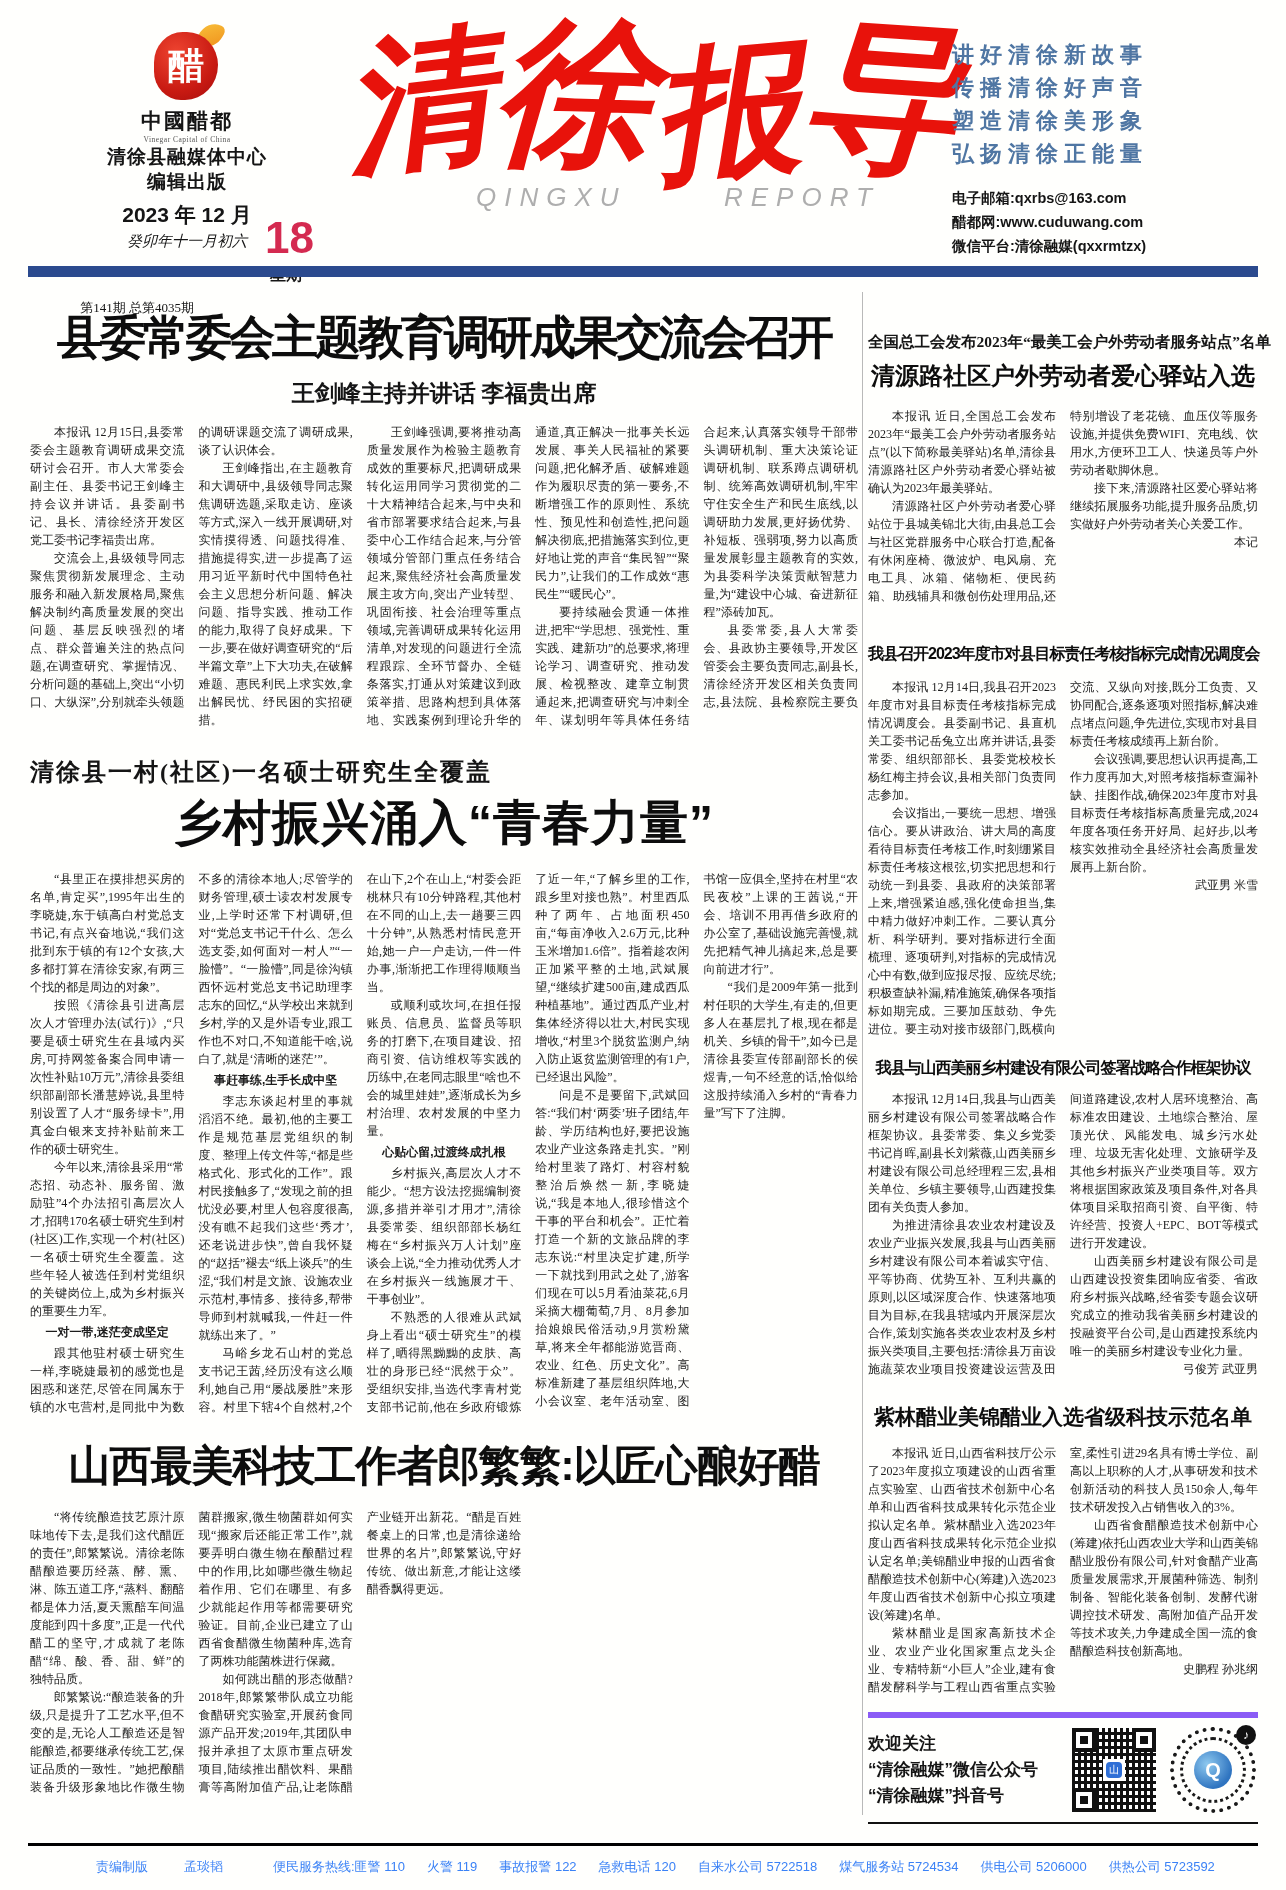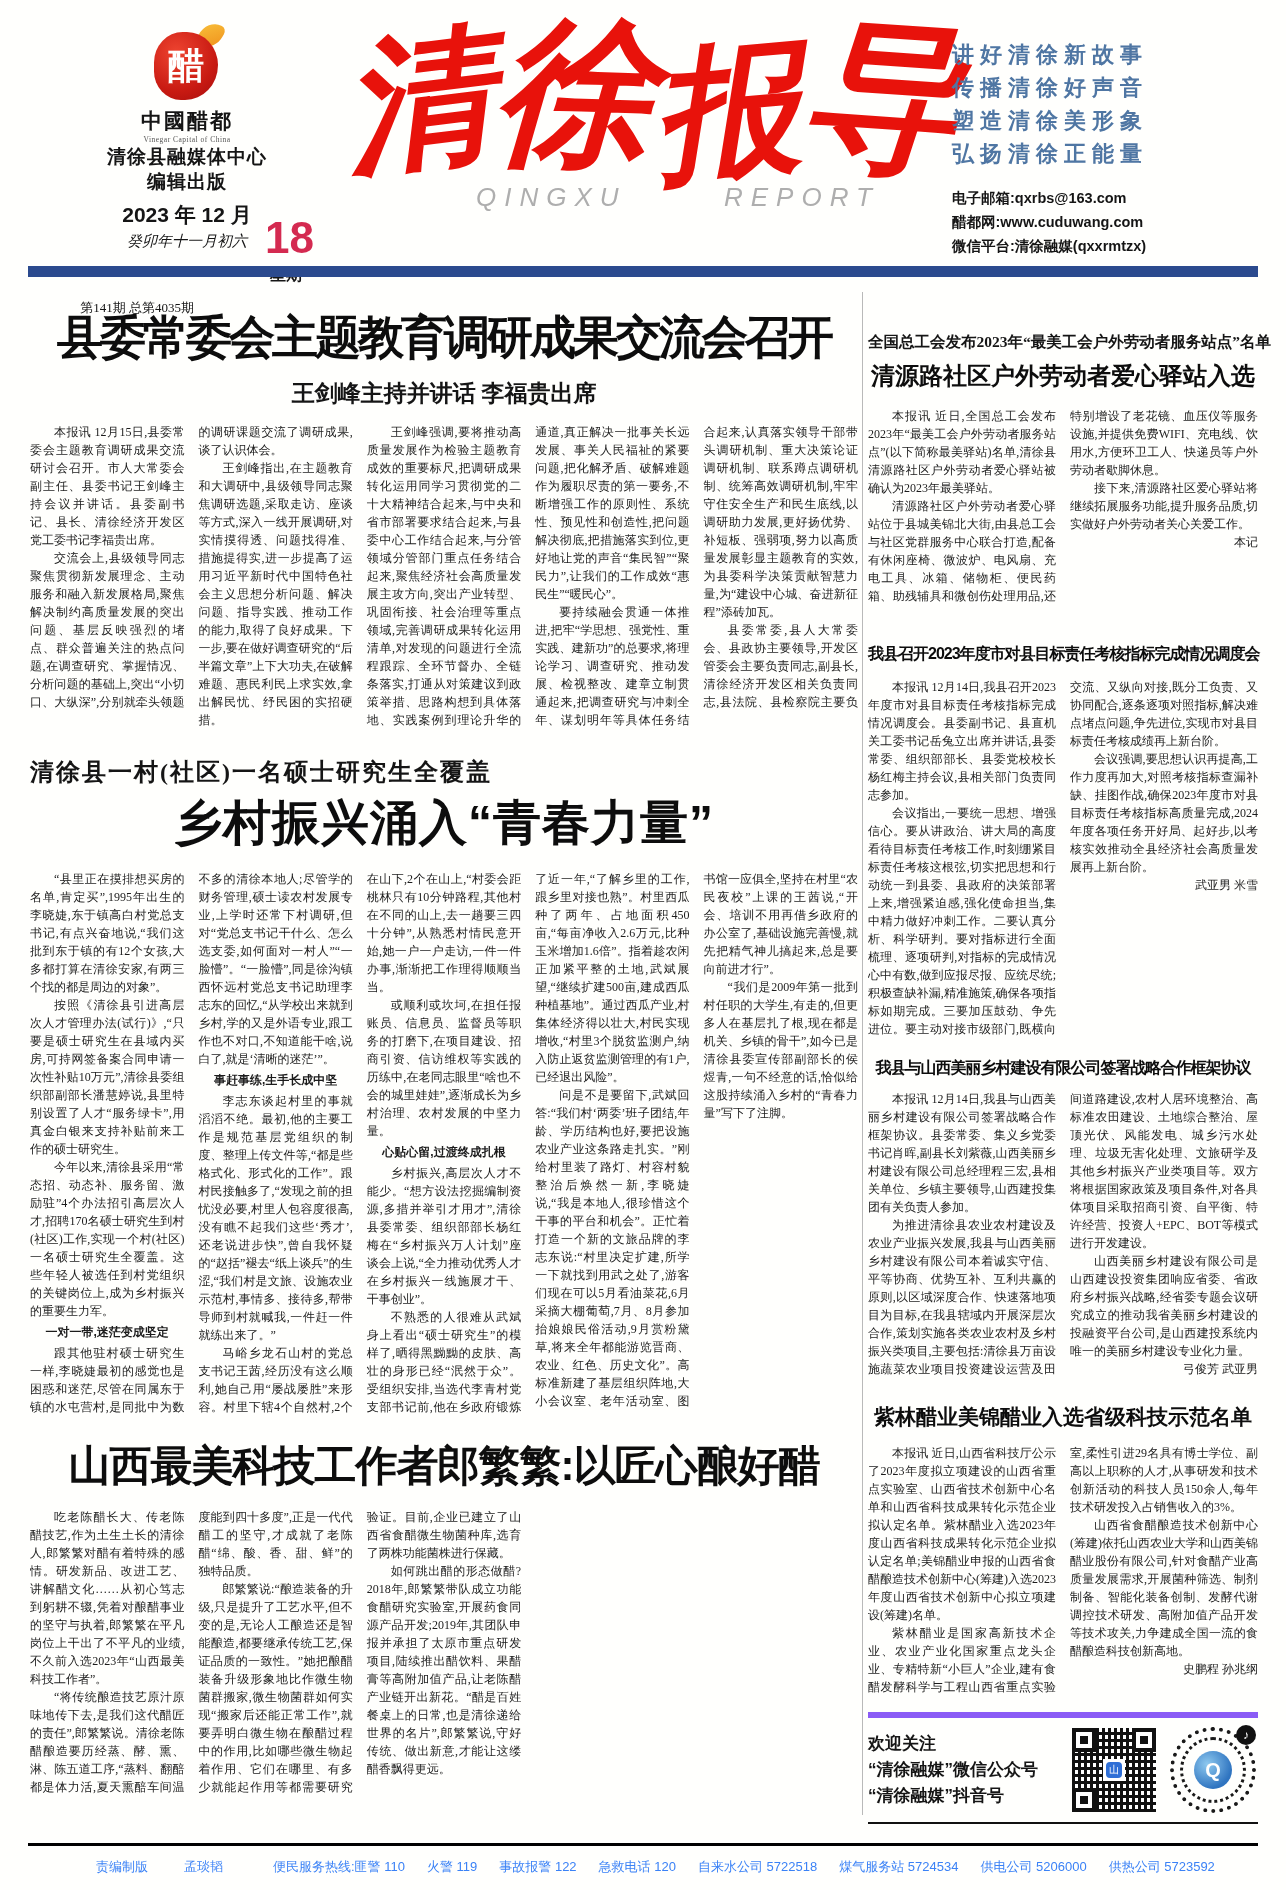--- a/index.html
+++ b/index.html
@@ -209,21 +209,20 @@
         <p class="p">不熟悉的人很难从武斌身上看出“硕士研究生”的模样了,晒得黑黝黝的皮肤、高壮的身形已经“泯然于众”。受组织安排,当选代李青村党支部书记前,他在乡政府锻炼了近一年,“了解乡里的工作,跟乡里对接也熟”。村里西瓜种了两年、占地面积450亩,“每亩净收入2.6万元,比种玉米增加1.6倍”。指着趁农闲正加紧平整的土地,武斌展望,“继续扩建500亩,建成西瓜种植基地”。通过西瓜产业,村集体经济得以壮大,村民实现增收,“村里3个脱贫监测户,纳入防止返贫监测管理的有1户,已经退出风险”。</p>
         <p class="p">问是不是要留下,武斌回答:“我们村‘两委’班子团结,年龄、学历结构也好,要把设施农业产业这条路走扎实。”刚给村里装了路灯、村容村貌整治后焕然一新,李晓婕说,“我是本地人,很珍惜这个干事的平台和机会”。正忙着打造一个新的文旅品牌的李志东说:“村里决定扩建,所学一下就找到用武之处了,游客们现在可以5月看油菜花,6月采摘大棚葡萄,7月、8月参加抬娘娘民俗活动,9月赏粉黛草,将来全年都能游览晋商、农业、红色、历史文化”。高标准新建了基层组织阵地,大小会议室、老年活动室、图书馆一应俱全,坚持在村里“农民夜校”上课的王茜说,“开会、培训不用再借乡政府的办公室了,基础设施完善慢,就先把精气神儿搞起来,总是要向前进才行”。</p>
         <p class="p">“我们是2009年第一批到村任职的大学生,有走的,但更多人在基层扎了根,现在都是机关、乡镇的骨干”,如今已是清徐县委宣传部副部长的侯煜青,一句不经意的话,恰似给这股持续涌入乡村的“青春力量”写下了注脚。</p>
       </div>
   </div>
 
   <div class="art-c">
     <div class="hl">山西最美科技工作者郎繁繁:以匠心酿好醋</div>
     <div class="art-body">
 
-    <p class="p">吃老陈醋长大、传老陈醋技艺,作为土生土长的清徐人,郎繁繁对醋有着特殊的感情。研发新品、改进工艺、讲解醋文化……从初心笃志到躬耕不辍,凭着对酿醋事业的坚守与执着,郎繁繁在平凡岗位上干出了不平凡的业绩,不久前入选2023年“山西最美科技工作者”。</p>
         <p class="p">“将传统酿造技艺原汁原味地传下去,是我们这代醋匠的责任”,郎繁繁说。清徐老陈醋酿造要历经蒸、酵、熏、淋、陈五道工序,“蒸料、翻醅都是体力活,夏天熏醅车间温度能到四十多度”,正是一代代醋工的坚守,才成就了老陈醋“绵、酸、香、甜、鲜”的独特品质。</p>
         <p class="p">郎繁繁说:“酿造装备的升级,只是提升了工艺水平,但不变的是,无论人工酿造还是智能酿造,都要继承传统工艺,保证品质的一致性。”她把酿醋装备升级形象地比作微生物菌群搬家,微生物菌群如何实现“搬家后还能正常工作”,就要弄明白微生物在酿醋过程中的作用,比如哪些微生物起着作用、它们在哪里、有多少就能起作用等都需要研究验证。目前,企业已建立了山西省食醋微生物菌种库,选育了两株功能菌株进行保藏。</p>
         <p class="p">如何跳出醋的形态做醋?2018年,郎繁繁带队成立功能食醋研究实验室,开展药食同源产品开发;2019年,其团队申报并承担了太原市重点研发项目,陆续推出醋饮料、果醋膏等高附加值产品,让老陈醋产业链开出新花。“醋是百姓餐桌上的日常,也是清徐递给世界的名片”,郎繁繁说,守好传统、做出新意,才能让这缕醋香飘得更远。</p>
       </div>
   </div>
 
   <div class="rzone r1">
     <div class="r-kicker">全国总工会发布2023年“最美工会户外劳动者服务站点”名单</div>
     <div class="hl">清源路社区户外劳动者爱心驿站入选</div>
     <div class="art-body">

